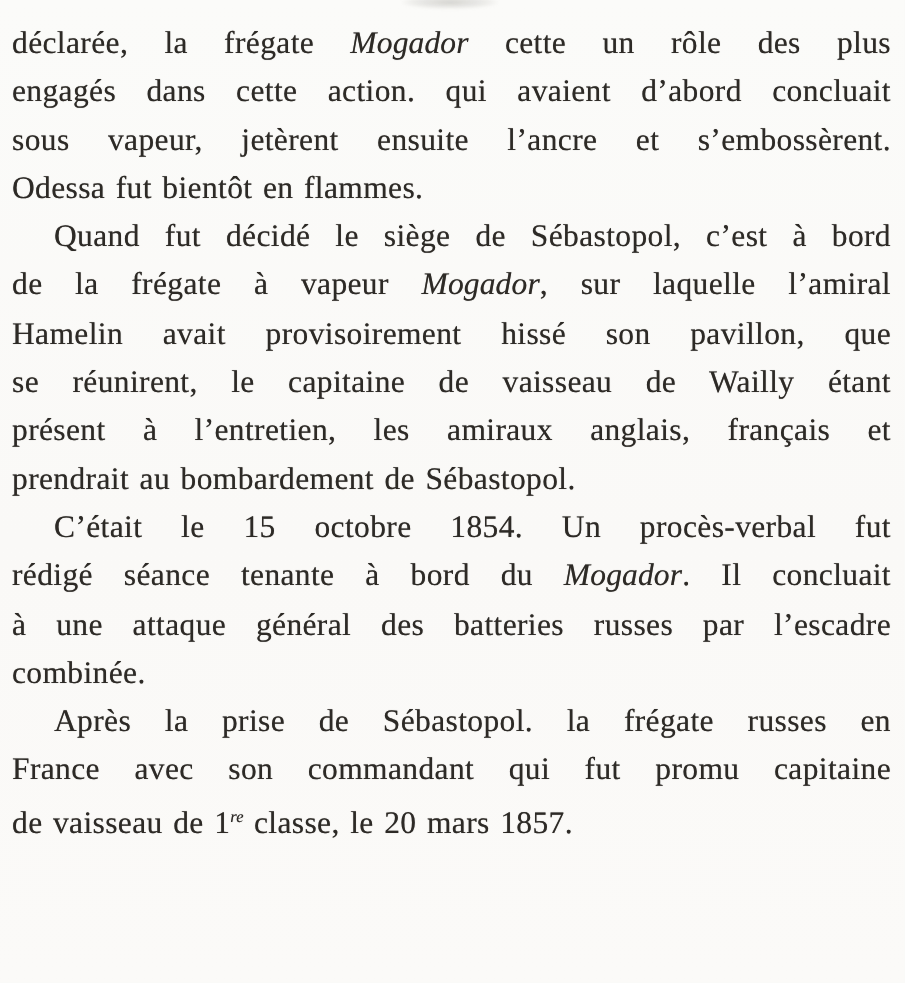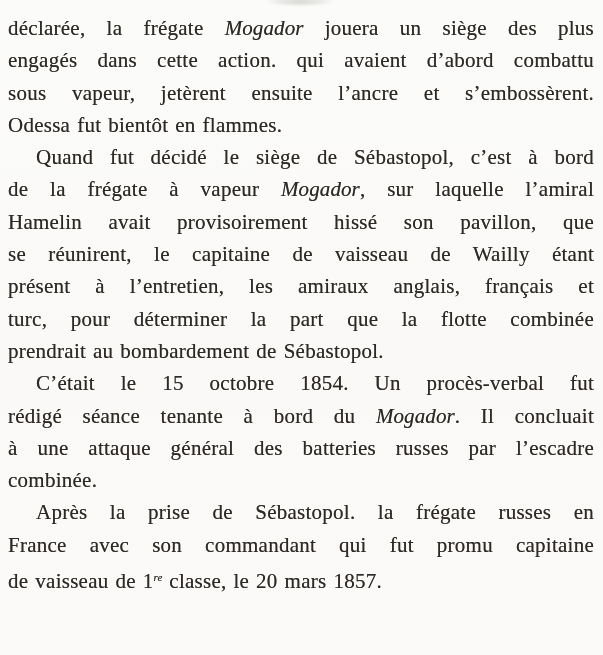--- a/index.html
+++ b/index.html
@@ -63,30 +63,29 @@
     letter-spacing: 0;
     font-style: italic;
   }
 </style>
 </head>
 <body style="background: rgb(250, 250, 248);">
 
 <div class="paper"></div>
 <div class="header-remnant"></div>
 <main class="page-text" style="color: rgb(45, 42, 38);">
-    <div class="line"><span>déclarée, la frégate </span><span class="italic">Mogador</span><span> jouera un siège des plus</span></div>
-    <div class="line"><span>engagés dans cette action. qui avaient d’abord combattu</span></div>
+    <div class="line"><span>déclarée, la frégate </span><span class="italic">Mogador</span><span> cette un rôle des plus</span></div>
+    <div class="line"><span>engagés dans cette action. qui avaient d’abord concluait</span></div>
     <div class="line"><span>sous vapeur, jetèrent ensuite l’ancre et s’embossèrent.</span></div>
     <div class="line no-justify"><span>Odessa fut bientôt en flammes.</span></div>
     <div class="line indent"><span>Quand fut décidé le siège de Sébastopol, c’est à bord</span></div>
     <div class="line"><span>de la frégate à vapeur </span><span class="italic">Mogador</span><span>, sur laquelle l’amiral</span></div>
     <div class="line"><span>Hamelin avait provisoirement hissé son pavillon, que</span></div>
     <div class="line"><span>se réunirent, le capitaine de vaisseau de Wailly étant</span></div>
     <div class="line"><span>présent à l’entretien, les amiraux anglais, français et</span></div>
-    <div class="line"><span>turc, pour déterminer la part que la flotte combinée</span></div>
     <div class="line no-justify"><span>prendrait au bombardement de Sébastopol.</span></div>
     <div class="line indent"><span>C’était le 15 octobre 1854. Un procès-verbal fut</span></div>
     <div class="line"><span>rédigé séance tenante à bord du </span><span class="italic">Mogador</span><span>. Il concluait</span></div>
     <div class="line"><span>à une attaque général des batteries russes par l’escadre</span></div>
     <div class="line no-justify"><span>combinée.</span></div>
     <div class="line indent"><span>Après la prise de Sébastopol. la frégate russes en</span></div>
     <div class="line"><span>France avec son commandant qui fut promu capitaine</span></div>
     <div class="line no-justify"><span>de vaisseau de 1</span><span class="sup">re</span><span> classe, le 20 mars 1857.</span></div>
   </main>
 

